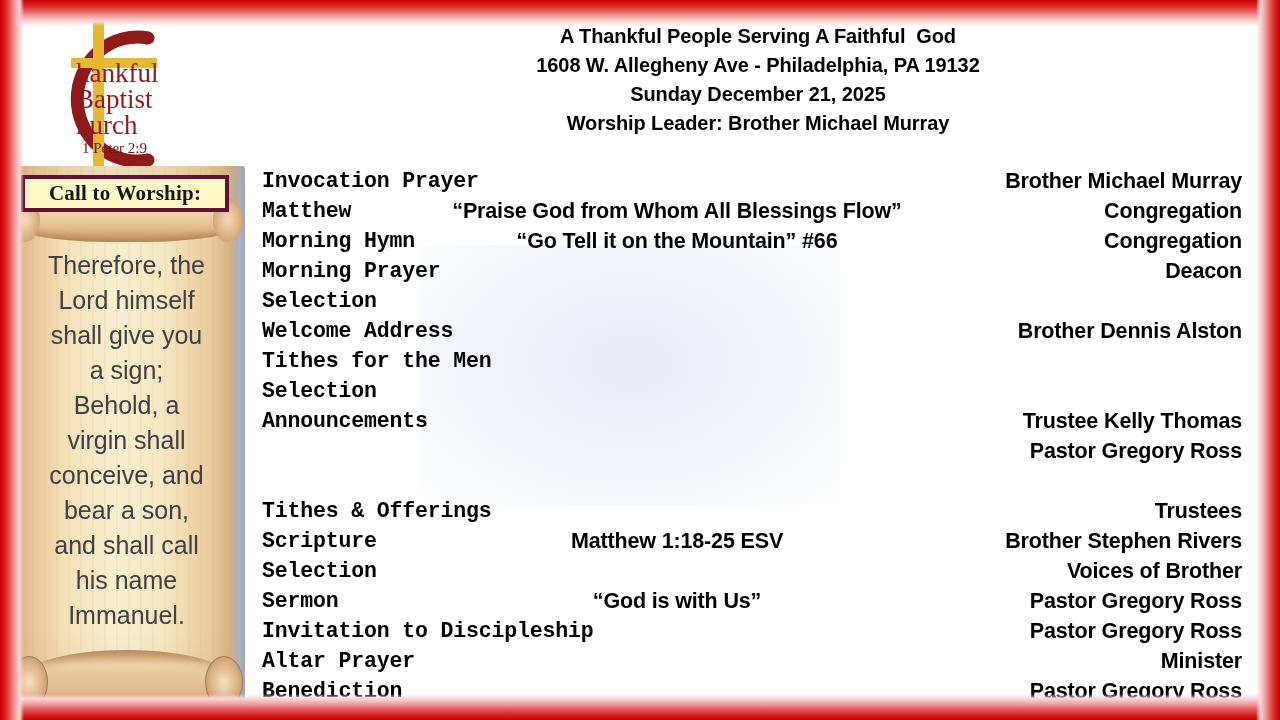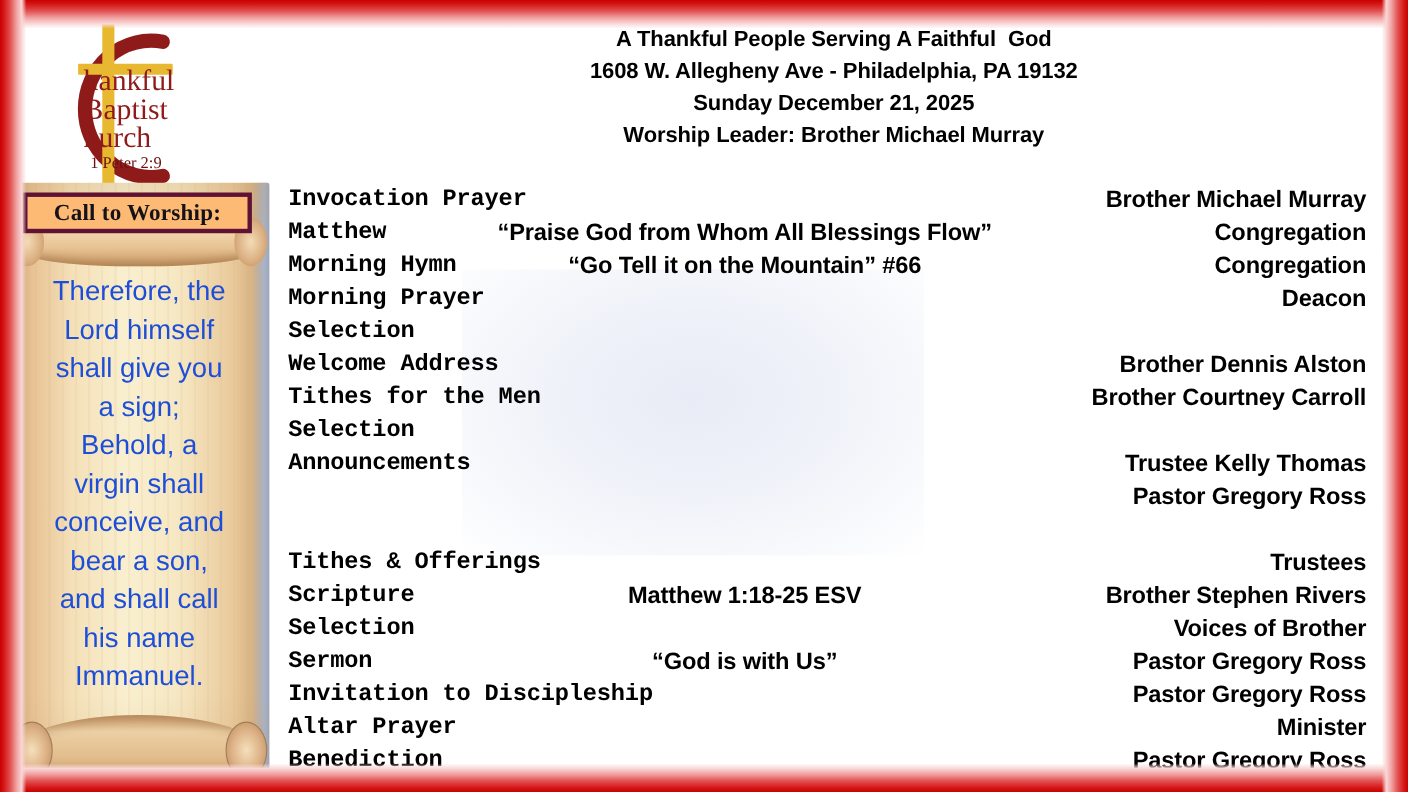--- a/index.html
+++ b/index.html
@@ -182,21 +182,21 @@
   }
   .scroll-roll-bottom::before { left: -2px; }
   .scroll-roll-bottom::after  { right: -2px; }
 
   .cw-badge {
     position: absolute;
     left: 13px;
     top: 9px;
     width: 208px;
     height: 37px;
-    background: #fdba74;
+    background: #fef9c3;
     border: 4px solid #5d1236;
     box-sizing: border-box;
     display: flex;
     align-items: center;
     justify-content: center;
     z-index: 5;
   }
   .cw-badge span {
     font-family: "Liberation Serif", "DejaVu Serif", serif;
     font-weight: bold;
@@ -207,21 +207,21 @@
 
   .scroll-verse {
     position: absolute;
     left: 10px;
     right: 10px;
     top: 82px;
     z-index: 4;
     text-align: center;
     font-size: 25px;
     line-height: 35px;
-    color: #1d4ed8;
+    color: #404040;
     font-family: "Liberation Sans", sans-serif;
     white-space: pre-line;
   }
 
   
   .order {
     position: absolute;
     left: 262px;
     top: 166px;
     width: 980px;
@@ -362,21 +362,20 @@
 
     <div class="order-row">
       <span class="col-left">Welcome Address</span>
       <span class="col-mid"></span>
       <span class="col-right">Brother Dennis Alston</span>
     </div>
 
     <div class="order-row">
       <span class="col-left">Tithes for the Men</span>
       <span class="col-mid"></span>
-      <span class="col-right">Brother Courtney Carroll</span>
     </div>
 
     <div class="order-row">
       <span class="col-left">Selection</span>
       <span class="col-mid"></span>
       <span class="col-right"></span>
     </div>
 
     <div class="order-row">
       <span class="col-left">Announcements</span>

